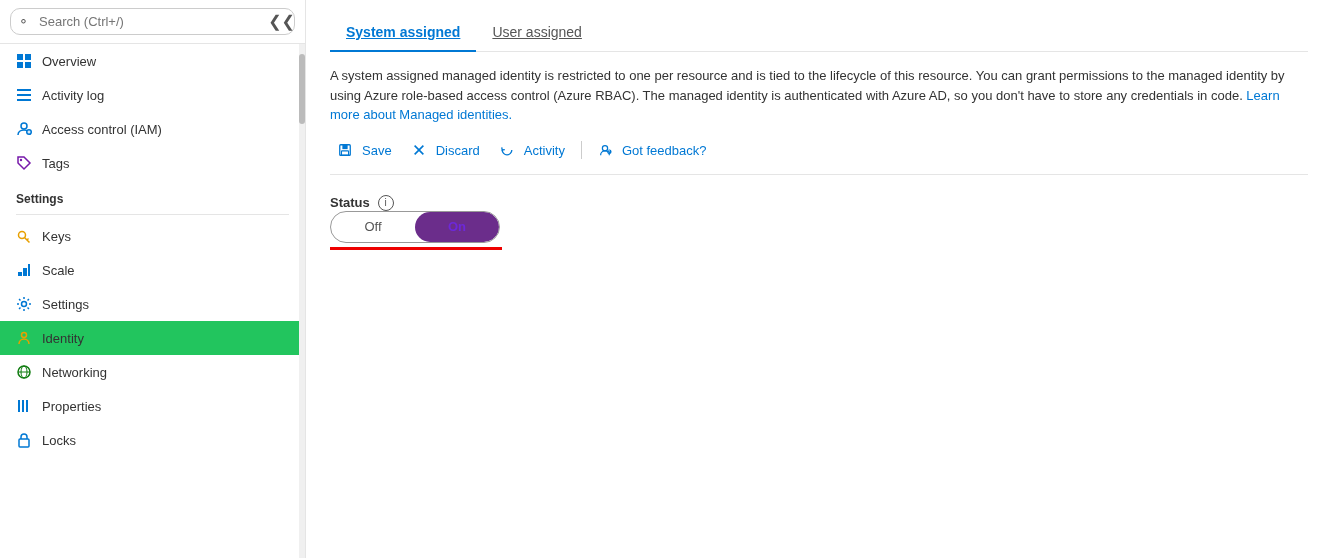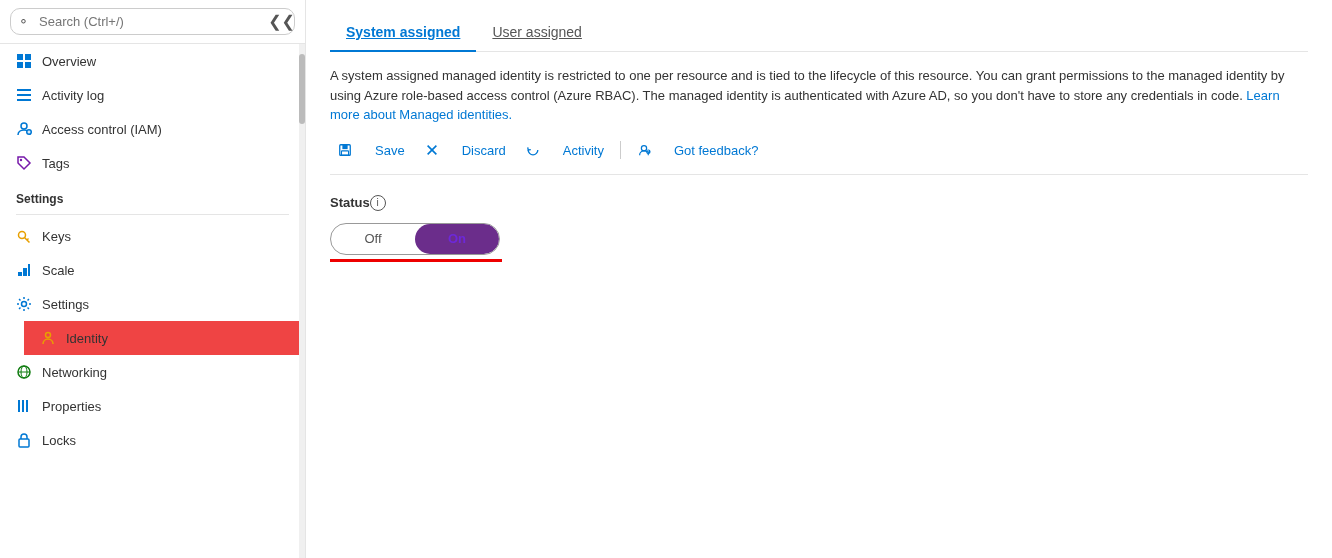--- a/index.html
+++ b/index.html
@@ -57,23 +57,22 @@
       display: flex;
       align-items: center;
       padding: 9px 16px;
       cursor: pointer;
       font-size: 13px;
       color: #333;
       gap: 10px;
     }
 
     .nav-item.active {
-      background: #ef4444;
+      background: #22c55e;
       font-weight: 500;
-      margin-left: 24px;
     }
 
     .nav-icon {
       width: 16px;
       height: 16px;
       display: flex;
       align-items: center;
       justify-content: center;
       flex-shrink: 0;
     }
@@ -142,41 +141,41 @@
       align-items: center;
       gap: 4px;
       margin-bottom: 20px;
       padding-bottom: 12px;
       border-bottom: 1px solid #e5e5e5;
     }
 
     .toolbar-btn {
       display: flex;
       align-items: center;
-      gap: 23px;
+      gap: 10px;
       background: none;
       border: none;
       cursor: pointer;
       font-size: 13px;
       color: #0078d4;
       padding: 4px 8px;
     }
 
     .toolbar-divider {
       width: 1px;
       height: 18px;
       background: #ccc;
       margin: 0 4px;
     }
 
     
     .status-row {
       display: flex;
       align-items: center;
-      margin-bottom: 12px;
+      gap: 8px;
     }
 
     .status-label {
       font-size: 13px;
       font-weight: 600;
       color: #333;
     }
 
     .info-icon {
       width: 16px;

